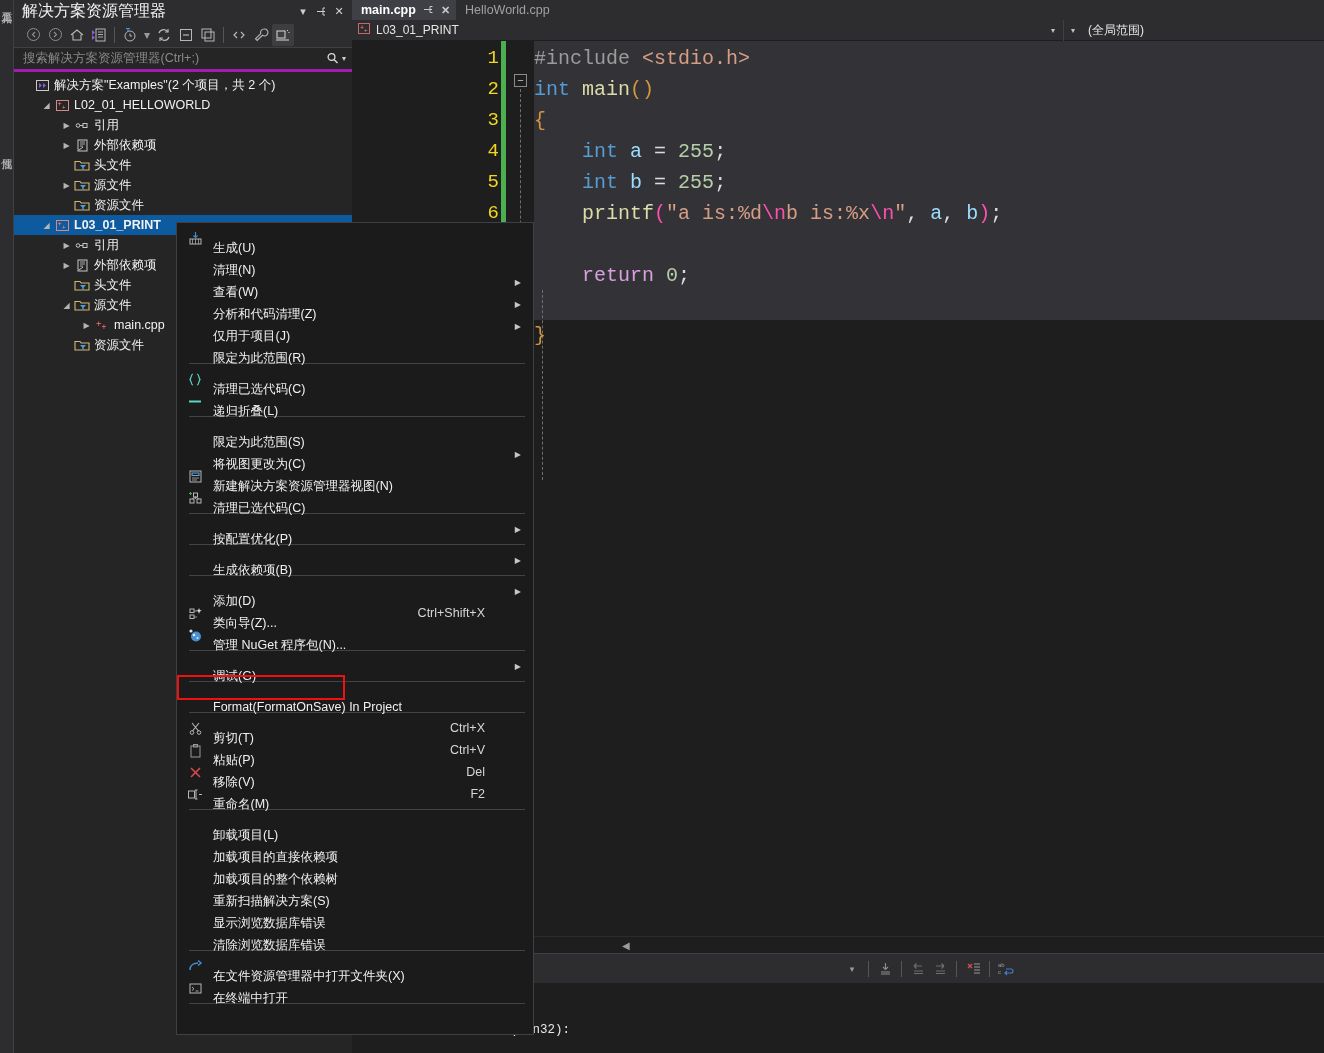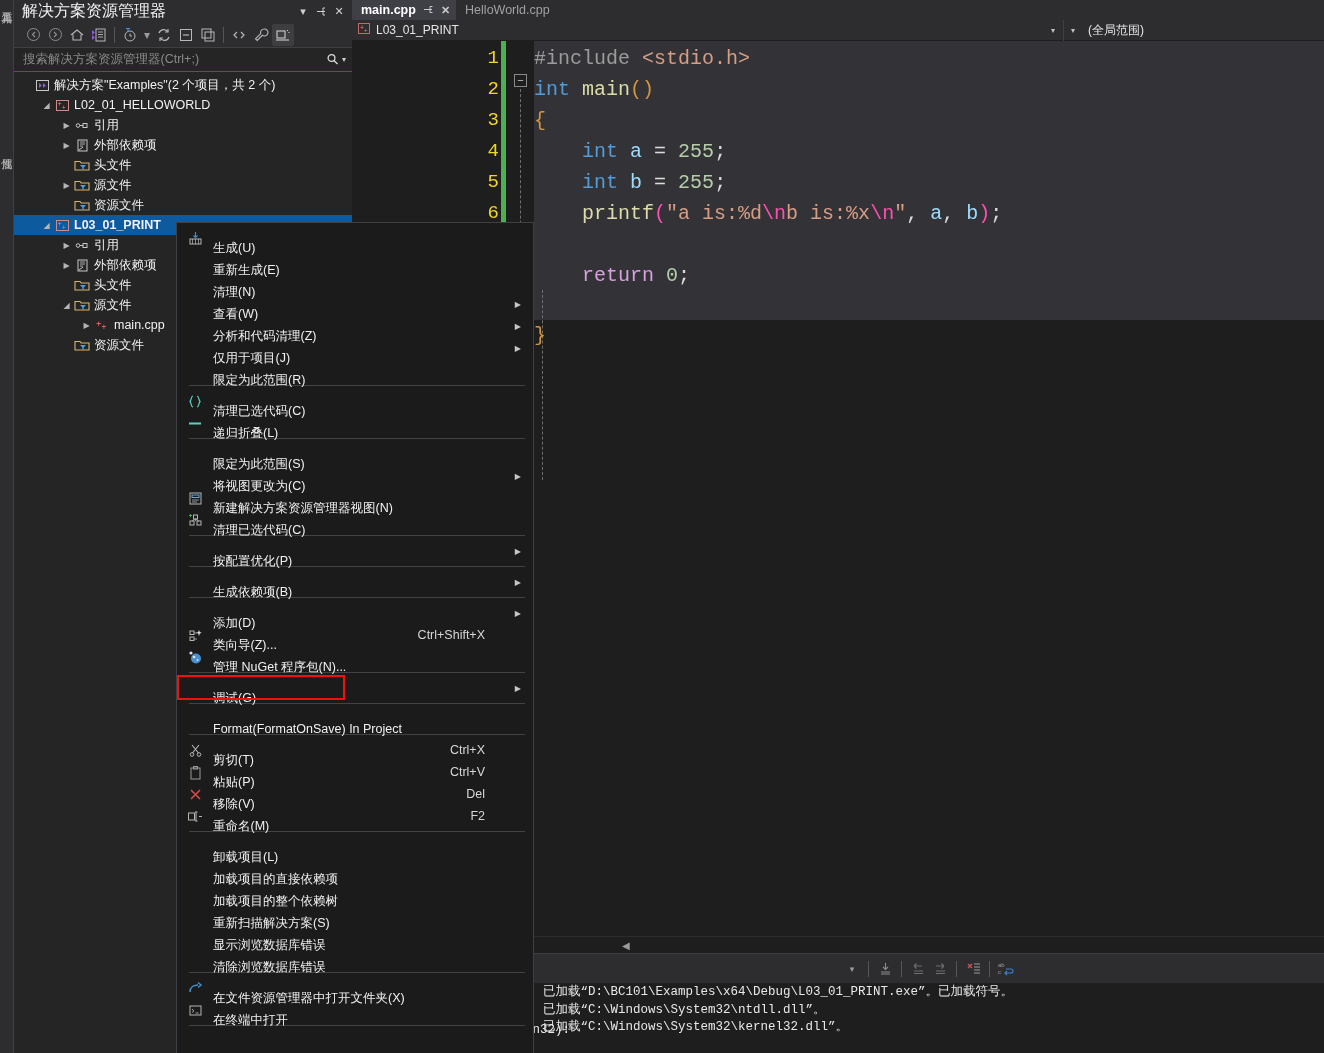--- a/index.html
+++ b/index.html
@@ -55,21 +55,21 @@
     border-bottom: 1px solid #3f3f46;
   }
   .tb-btn {
     width: 22px; height: 22px; display: flex; align-items: center; justify-content: center;
     color: #9a9a9a; border-radius: 2px;
   }
   .tb-sep { width: 1px; height: 16px; background: #555; margin: 0 4px; }
   .tb-btn.active { background: #3e3e40; color: #d8d8d8; }
 
   .se-search {
-    height: 24px; background: #252526; border-bottom: 1px solid #a21caf;
+    height: 24px; background: #252526; border-bottom: 3px solid #a21caf;
     display: flex; align-items: center; padding: 0 6px 0 9px;
   }
   .se-search .ph { flex: 1 1 auto; color: #8a8a8a; font-size: 12.5px; }
   .se-search .mi { color: #cfcfcf; font-size: 12px; display: flex; align-items: center; gap: 3px; }
 
   .tree { padding-top: 3px; }
   .row {
     height: 20px; display: flex; align-items: center;
     font-size: 12.5px; color: #f1f1f1; white-space: nowrap;
     padding-right: 4px;
@@ -600,40 +600,35 @@
         </span>
         <span class="out-sep"></span>
         <span class="out-btn">
           <svg width="17" height="15" viewBox="0 0 17 15">
               <text x="0" y="6" font-size="6" fill="#9a9a9a">ab</text>
               <text x="0" y="13" font-size="6" fill="#9a9a9a">c</text>
               <path d="M8 8h5a2 2 0 0 1 0 4H7M9 10l-2 2 2 2" stroke="#3f7fd0" fill="none" stroke-width="1.1"></path>
             </svg>
         </span>
       </div>
-      <div class="out-body" id="outbody"><div>已加载“D:\BC101\Examples\x64\Debug\L03_01_PRINT.exe”。已加载符号。</div><div>已加载“C:\Windows\System32\ntdll.dll”。</div><div>已加载“C:\Windows\System32\kernel32.dll”。</div></div>
     </div>
 
     <div class="behind-text">  “L03_01_PRINT.exe”(Win32):</div>
   </div>
 
   <div class="ctxmenu" id="ctxmenu">
       <div class="mi">
         <span class="mico">
           <svg width="15" height="15" viewBox="0 0 15 15">
             <path d="M7.5 1v5M5.5 4.5l2 2 2-2" stroke="#3f8fd0" fill="none" stroke-width="1.1"></path>
             <rect x="2" y="8" width="11" height="5" stroke="#b6b6b6" fill="none"></rect>
             <path d="M4.5 8v5M7.5 8v5M10.5 8v5" stroke="#b6b6b6" stroke-width="0.7"></path>
           </svg>
         </span>
         <span class="mlabel">生成(U)</span>
-      </div>
-      <div class="mi">
-        <span class="mico"></span>
-        <span class="mlabel">重新生成(E)</span>
       </div>
       <div class="mi">
         <span class="mico"></span>
         <span class="mlabel">清理(N)</span>
       </div>
       <div class="mi">
         <span class="mico"></span>
         <span class="mlabel">查看(W)</span>
         <span class="marrow">▶</span>
       </div>

